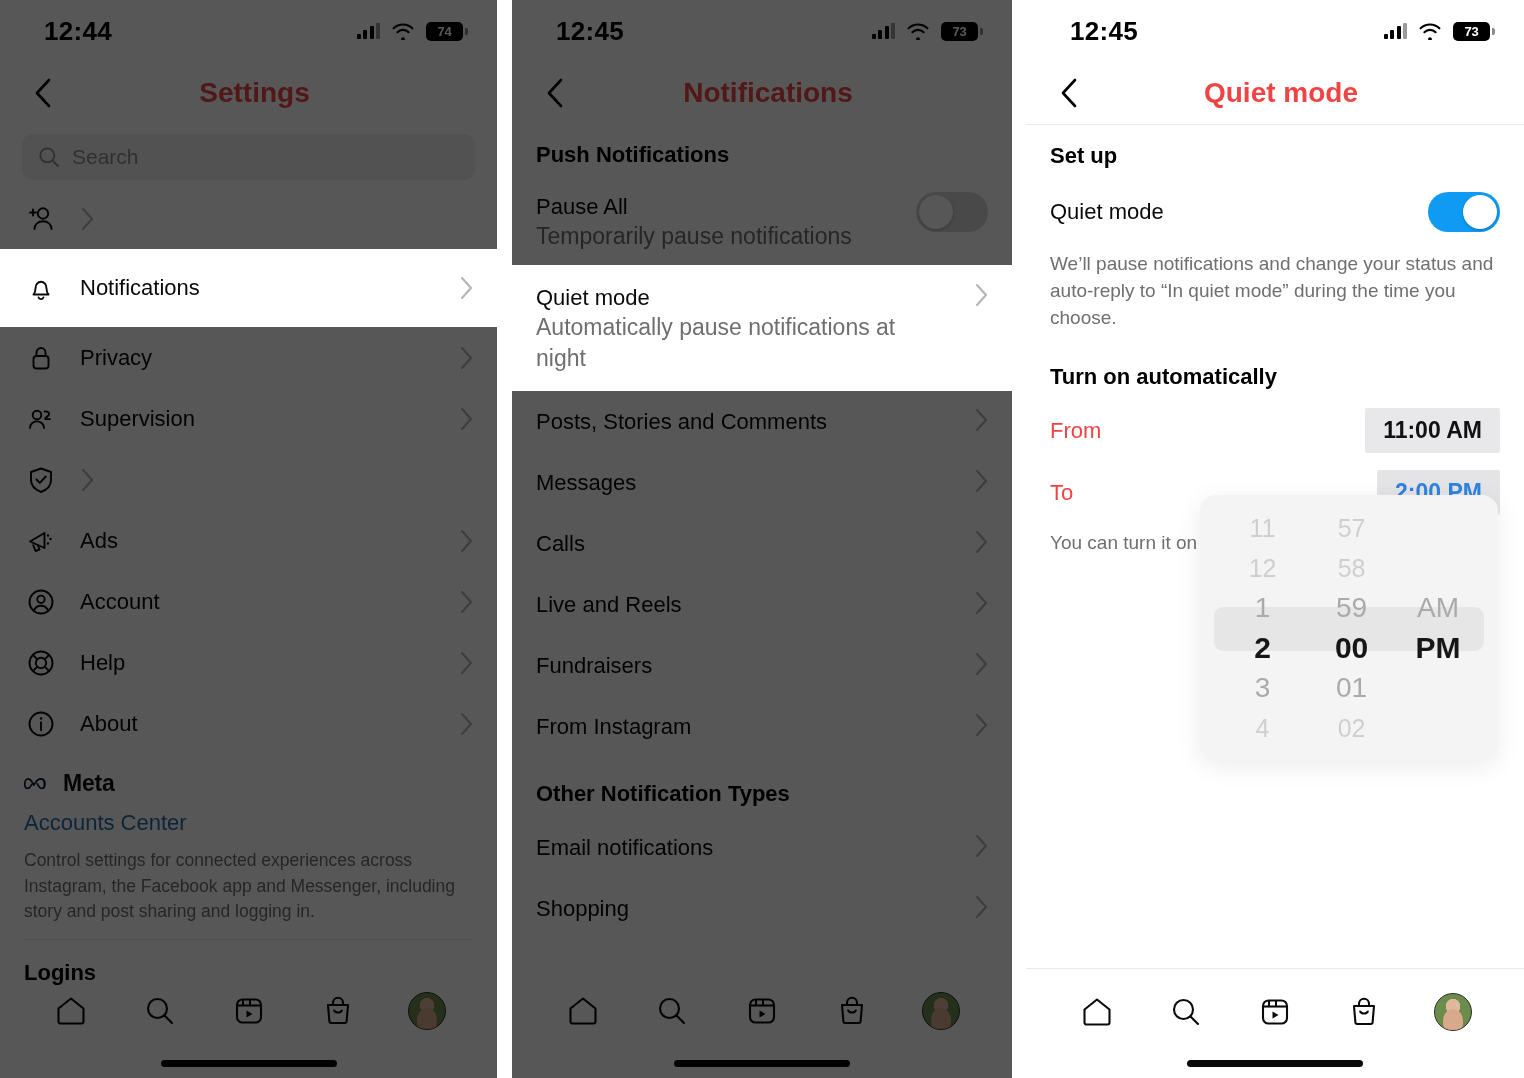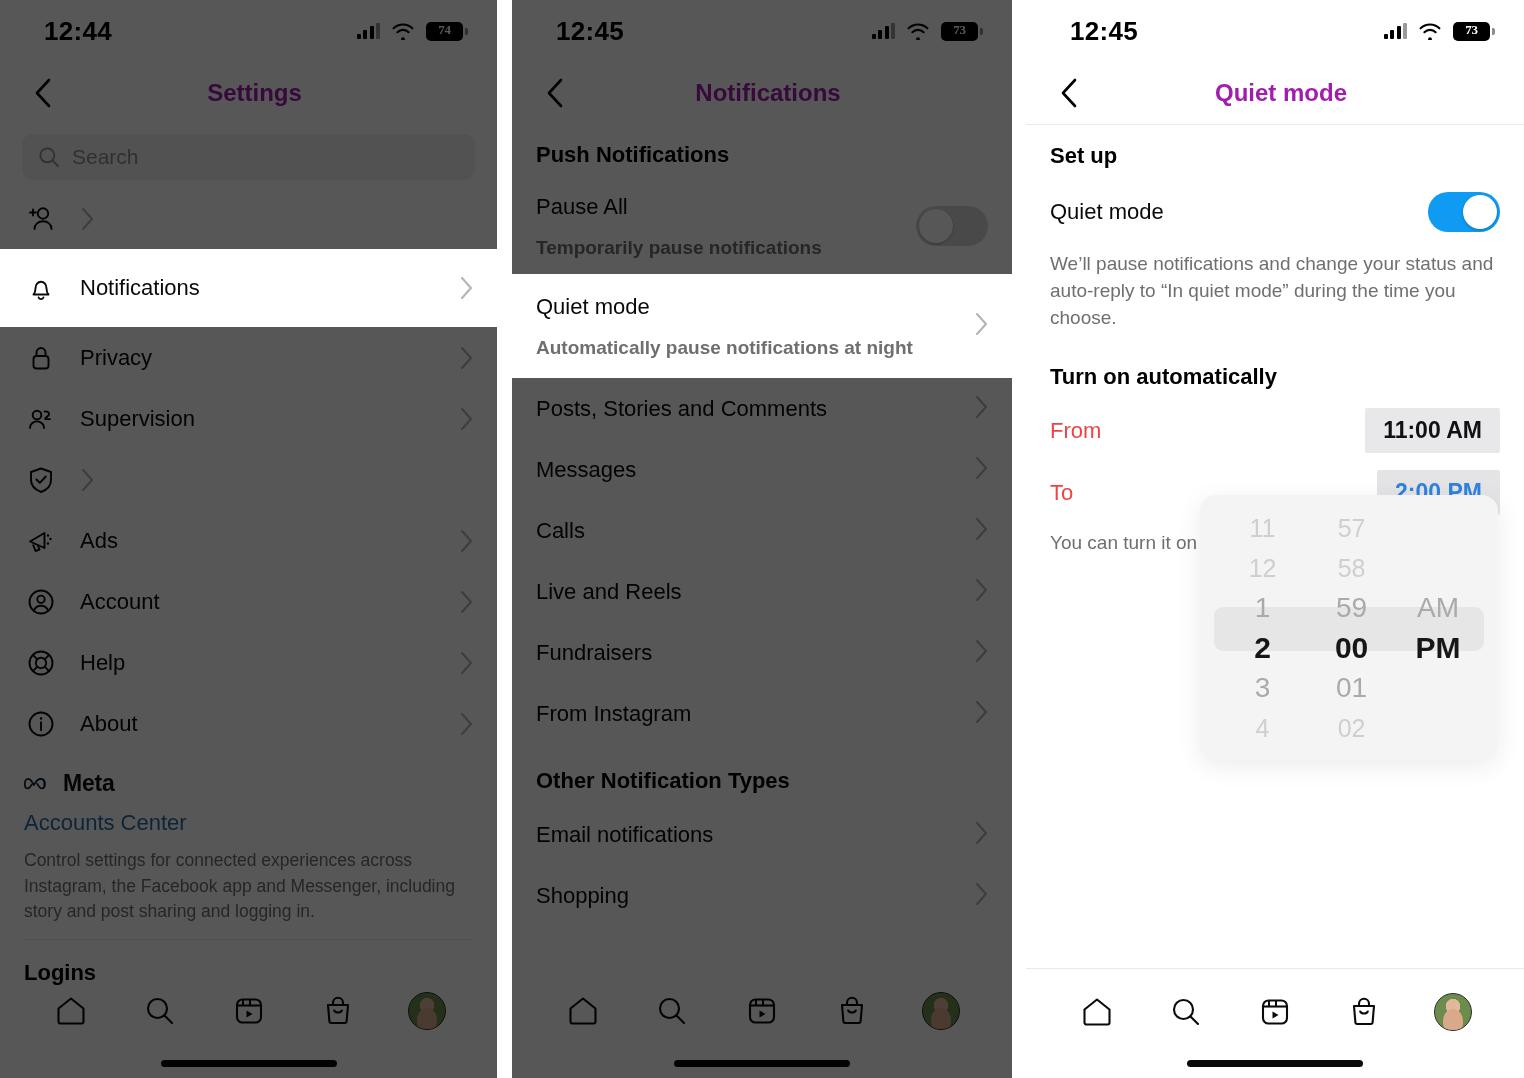--- a/index.html
+++ b/index.html
@@ -52,21 +52,21 @@
   .sb-cell { display:flex; align-items:flex-end; gap:2.5px; height:16px; }
   .sb-cell i { width:4px; background:#000; border-radius:1px; display:block; }
   .sb-cell i:nth-child(1){ height:5px; }
   .sb-cell i:nth-child(2){ height:9px; }
   .sb-cell i:nth-child(3){ height:13px; }
   .sb-cell i:nth-child(4){ height:16px; background:#9a9a9a; }
   .sb-batt {
     position:relative;
     width:37px; height:19px;
     background:#000; border-radius:5px;
-    display:flex; justify-content:center;font-family:Liberation Serif, serif;
+    display:flex; align-items:center; justify-content:center;
   }
   .sb-batt span { font-size:13px; font-weight:700; color:#fff; letter-spacing:-.2px; }
   .sb-batt::after {
     content:""; position:absolute; right:-5px; top:6px;
     width:3px; height:7px; background:#000; border-radius:0 2px 2px 0; opacity:.45;
   }
 
   
   .navbar {
     height:62px;
@@ -75,21 +75,21 @@
     padding:0 26px;
   }
   .nav-back {
     width:34px; height:34px;
     display:flex; align-items:center; justify-content:center;
     cursor:pointer;
   }
   .nav-title {
     position:absolute; left:12px; right:0;
     text-align:center;
-    font-size:24px; font-weight:700; color:#a21caf;
+    font-size:28px; font-weight:700; color:#ef4444;
     pointer-events:none;
   }
   .nav-rule { height:1px; background:#e9e9e9; }
 
   
   .search-wrap { padding:10px 22px 8px; }
   .search-box {
     height:46px; background:#efefef; border-radius:11px;
     display:flex; align-items:center; gap:12px;
     padding:0 16px;
@@ -102,27 +102,27 @@
     height:61px;
     padding:0 24px 0 24px;
     gap:22px;
   }
   .srow .ico { width:34px; display:flex; align-items:center; justify-content:center; flex:0 0 34px; }
   .srow .lbl { font-size:22px; color:#0a0a0a; flex:1; }
   .srow .chev { color:#b4b4b4; flex:0 0 auto; display:flex; align-items:center; }
 
   
   .srow2 {
-    display:flex; align-items:center;
+    display:flex; 
     padding:14px 24px;
     gap:32px;
   }
   .srow2 .txt { flex:1; }
   .srow2 .t1 { font-size:22px; color:#0a0a0a; line-height:1.32; }
-  .srow2 .t2 { font-size:19px; color:#6f6f6f; line-height:1.32; margin-top:14px;font-weight:bold; }
+  .srow2 .t2 { font-size:23px; color:#6f6f6f; line-height:1.32; margin-top:0; }
 
   .plainrow {
     display:flex; align-items:center; justify-content:space-between;
     height:61px; padding:0 24px;
   }
   .plainrow .lbl { font-size:22px; color:#0a0a0a; }
 
   .section-hd {
     font-size:22px; font-weight:700; color:#000;
     padding:16px 24px 10px;

